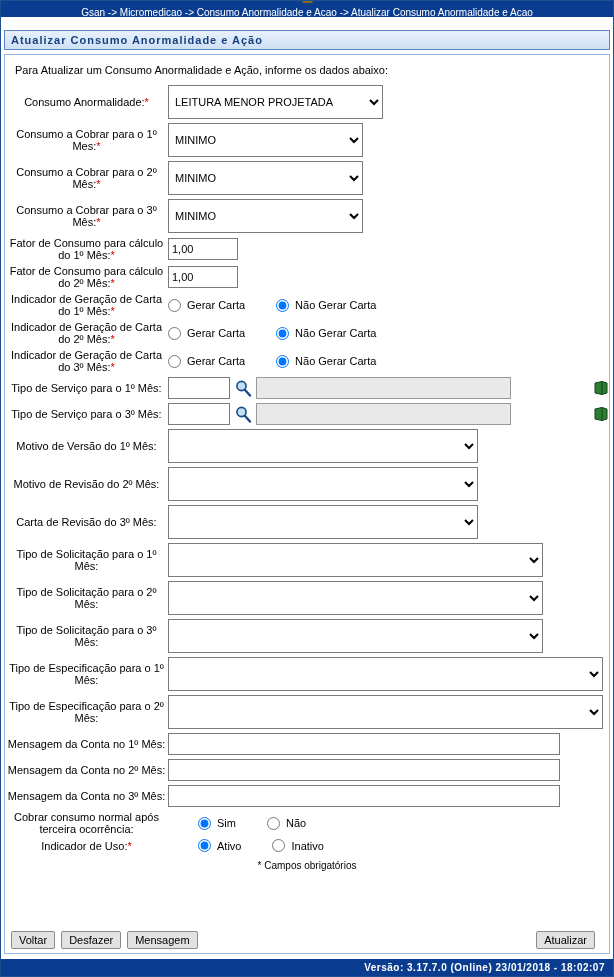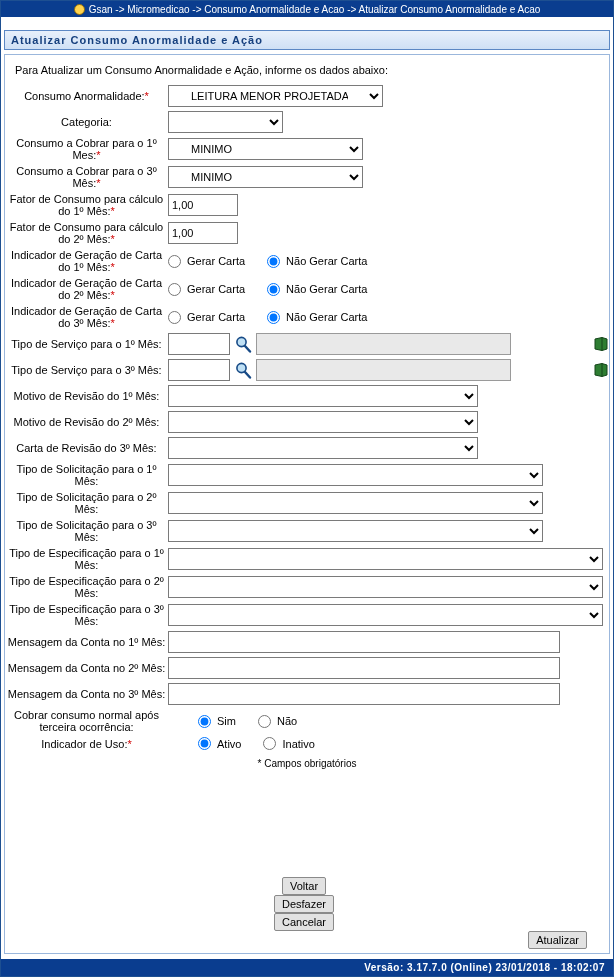--- a/index.html
+++ b/index.html
@@ -22,20 +22,21 @@
   .breadcrumb{
     height:16px;
     background:#0a3d8f;
     color:#ffffff;
     font-size:10px;
     display:flex;
     align-items:center;
     justify-content:center;
     gap:4px;
     letter-spacing:0px;
+    flex-direction:column;
   }
   .bc-icon{
     width:9px;height:9px;border-radius:50%;
     background:#ffd34d;
     border:1px solid #8a6a10;
     display:inline-block;
   }
   
   .titlebar-wrap{
     padding:13px 3px 0 3px;
@@ -77,40 +78,40 @@
     width:163px;
     padding-left:10px;
     padding-right:4px;
     line-height:12px;
     text-align:center;
   }
   .req{color:#d00000;}
   select.sel{
     font-family:"Liberation Sans",sans-serif;
     font-size:11px;
-    height:22px;
+    height:34px;
     border:1px solid #7a7a7a;
     background:#ffffff;
-    padding:1px 18px;
+    padding:1px 2px;
     box-sizing:border-box;
   }
   input.txt{
     font-family:"Liberation Sans",sans-serif;
     font-size:11px;
     height:18px;
     border:1px solid #7a7a7a;
     background:#ffffff;
     box-sizing:border-box;
     padding:10px 3px;
   }
   input.readonly{
     background:#e9e9e9;
     border:1px solid #9a9a9a;
   }
-  .radio-row{display:flex;align-items:center;gap:8px;}
+  .radio-row{display:flex;align-items:center;gap:17px;}
   .radio-row label{margin-right:14px;display:inline-flex;align-items:center;gap:4px;}
   input[type=radio]{margin:0 2px 0 0;}
   .srv-row{display:flex;align-items:center;gap:4px;}
   .mag{
     width:18px;height:18px;
     display:inline-block;
     position:relative;
   }
   .mag svg{display:block;}
   .book{
@@ -124,34 +125,33 @@
     padding-top:6px;
     padding-bottom:4px;
   }
   
   .btnbar{
     position:absolute;
     left:0;right:0;bottom:4px;
     padding:0 6px;
     display:flex;
     align-items:center;
-    flex-direction:column;
   }
   button.btn{
     font-family:"Liberation Sans",sans-serif;
     font-size:11px;
     background:#e2e2e2;
     border:1px solid #8a8a8a;
     border-radius:2px;
     padding:2px 7px;
     margin-right:6px;
     color:#000;
     cursor:pointer;
   }
-  button.btn.right{margin-right:16px;}
+  button.btn.right{margin-right:8px;}
   .btn-right-wrap{margin-left:auto;}
   
   .versionbar{
     position:absolute;
     left:0;right:0;bottom:0;
     height:17px;
     background:#0a3d8f;
     color:#ffffff;
     font-size:10px;
     font-weight:bold;
@@ -192,39 +192,39 @@
       <tbody>
           <tr>
         <td class="lbl"><span>Consumo Anormalidade:</span><span class="req">*</span></td>
         <td>
           <select class="sel w215">
             <option>LEITURA MENOR PROJETADA</option>
           </select>
         </td>
       </tr>
 
-      <tr>
-        <td class="lbl">Categoria:</td>
-        <td>
-          <select class="sel w115" style="width:115px">
-            <option></option>
-          </select>
-        </td>
-      </tr>
 
 
       <tr>
         <td class="lbl"><span>Consumo a Cobrar para o 1º Mes:</span><span class="req">*</span></td>
         <td>
           <select class="sel w195">
             <option>MINIMO</option>
           </select>
         </td>
       </tr>
 
+      <tr>
+        <td class="lbl"><span>Consumo a Cobrar para o 2º Mês:</span><span class="req">*</span></td>
+        <td>
+          <select class="sel w195">
+            <option>MINIMO</option>
+          </select>
+        </td>
+      </tr>
 
       <tr>
         <td class="lbl"><span>Consumo a Cobrar para o 3º Mês:</span><span class="req">*</span></td>
         <td>
           <select class="sel w195">
             <option>MINIMO</option>
           </select>
         </td>
       </tr>
 
@@ -332,21 +332,21 @@
               <svg width="16" height="16" viewBox="0 0 16 16">
                     <path d="M2 3 L9 1.5 L14 3 L14 13 L9 14.5 L2 13 Z" fill="#2e7d32" stroke="#14451a" stroke-width="1"></path>
                     <line x1="9" y1="1.5" x2="9" y2="14.5" stroke="#14451a" stroke-width="1"></line>
                   </svg>
             </span>
           </div>
         </td>
       </tr>
 
       <tr>
-        <td class="lbl">Motivo de Revisão do 1º Mês:</td>
+        <td class="lbl">Motivo de Versão do 1º Mês:</td>
         <td>
           <select class="sel w310">
             <option></option>
           </select>
         </td>
       </tr>
 
       <tr>
         <td class="lbl">Motivo de Revisão do 2º Mês:</td>
         <td>
@@ -403,28 +403,20 @@
 
       <tr>
         <td class="lbl">Tipo de Especificação para o 2º Mês:</td>
         <td>
           <select class="sel w435">
             <option></option>
           </select>
         </td>
       </tr>
 
-      <tr>
-        <td class="lbl">Tipo de Especificação para o 3º Mês:</td>
-        <td>
-          <select class="sel w435">
-            <option></option>
-          </select>
-        </td>
-      </tr>
 
       <tr>
         <td class="lbl">Mensagem da Conta no 1º Mês:</td>
         <td>
           <input class="txt w395" style="width: 392px;" value="">
         </td>
       </tr>
 
       <tr>
         <td class="lbl">Mensagem da Conta no 2º Mês:</td>
@@ -472,21 +464,21 @@
         </td>
       </tr>
     </tbody>
       </table>
 
     <div class="note">* Campos obrigatórios</div>
 
     <div class="btnbar">
       <button class="btn">Voltar</button>
       <button class="btn">Desfazer</button>
-      <button class="btn">Cancelar</button>
+      <button class="btn">Mensagem</button>
       <span class="btn-right-wrap">
         <button class="btn right">Atualizar</button>
       </span>
     </div>
 
   </div>
 
   <div class="versionbar">
     <span>Versão: 3.17.7.0 (Online) 23/01/2018 - 18:02:07</span>
   </div>

